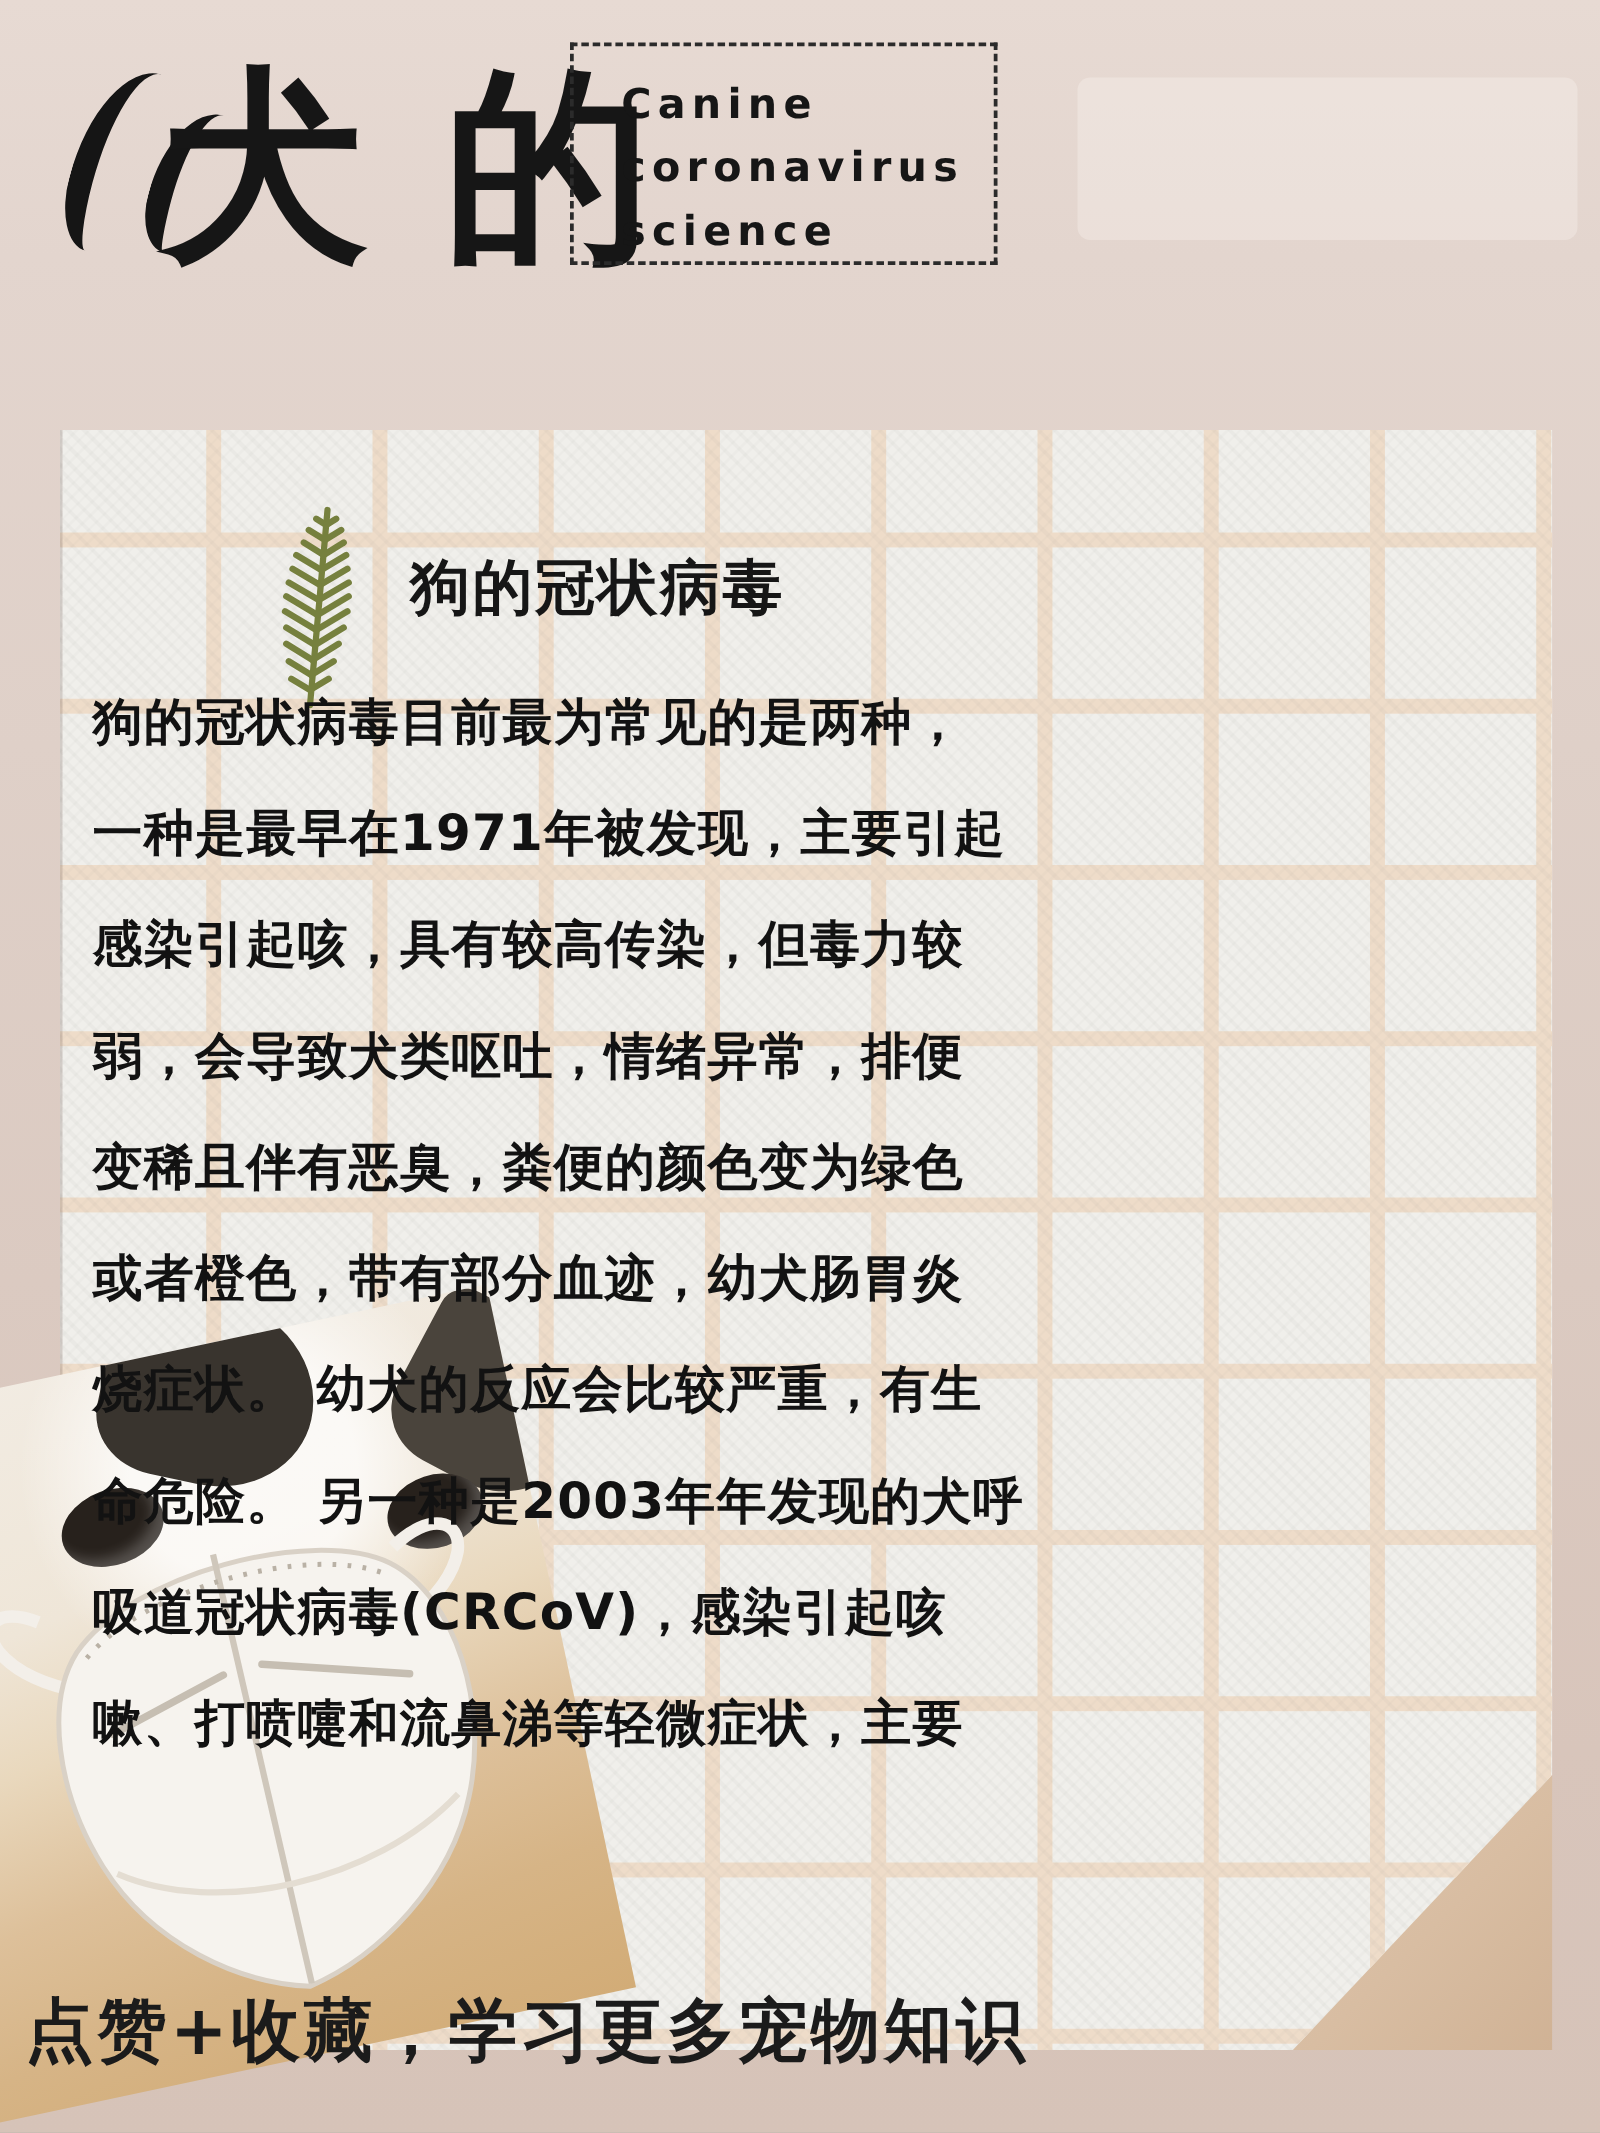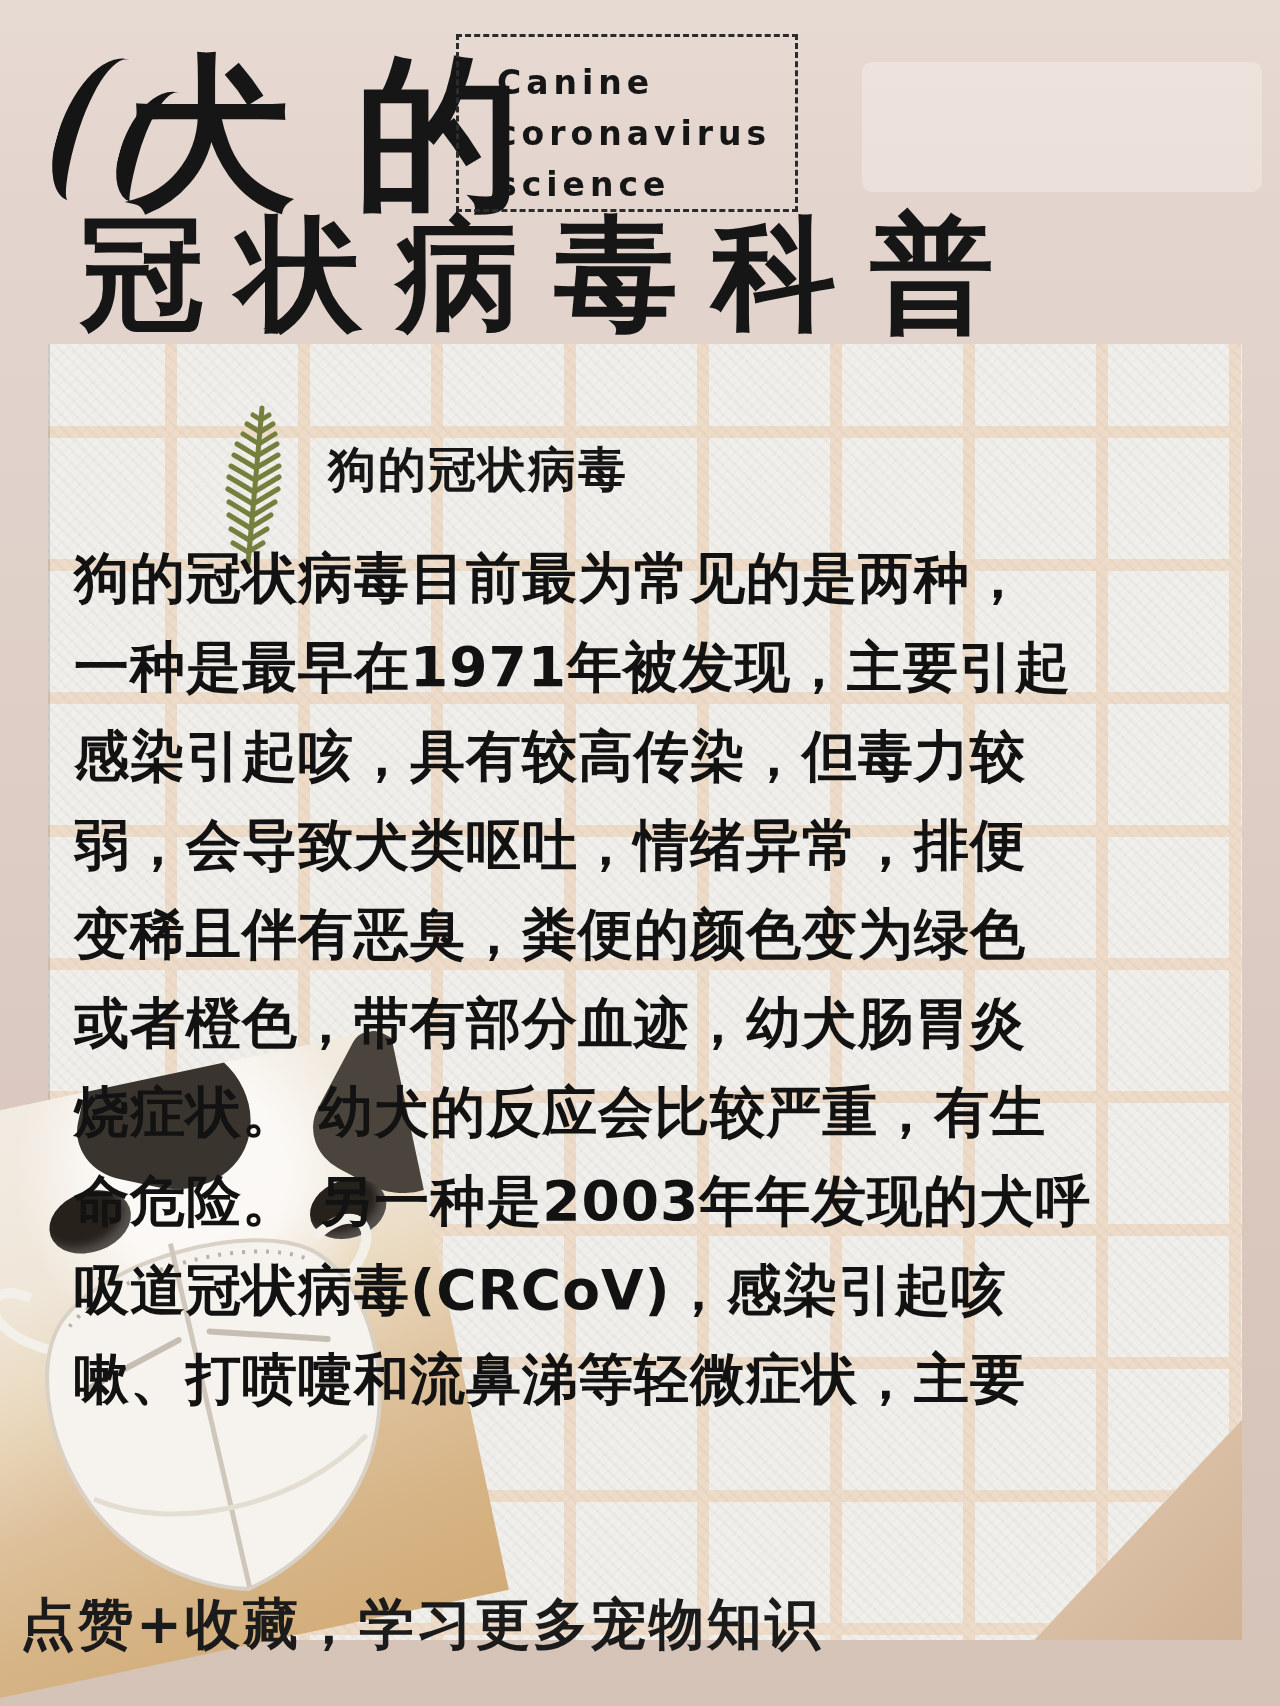--- a/index.html
+++ b/index.html
@@ -41,21 +41,21 @@
   }
   
   .fold{position:absolute;left:1032px;top:1418px;width:210px;height:222px;
     clip-path:polygon(100% 0,100% 100%,0 100%);
     background:linear-gradient(135deg,#dfc6af 0%,#d8bda2 55%,#d0b295 100%);}
   
   .fern{position:absolute;left:196px;top:404px;}
   .card-heading{position:absolute;left:328px;top:438px;font-size:48px;font-weight:800;
     letter-spacing:2px;white-space:nowrap;}
   .body-text{position:absolute;left:74px;top:534px;width:1100px;}
-  .body-text .pline{font-size:55px;font-weight:600;line-height:89px;letter-spacing:1px;
+  .body-text .pline{font-size:40px;font-weight:600;line-height:89px;letter-spacing:1px;
     white-space:nowrap;color:#121212;}
   
   .photo{position:absolute;left:-130px;top:1082px;width:525px;height:575px;
     transform:rotate(-12deg);transform-origin:50% 0;overflow:hidden;
     background:
       radial-gradient(circle at 58% 18%, rgba(255,255,255,.75) 0 90px, rgba(255,255,255,0) 180px),
       linear-gradient(170deg,#f2ece3 0%,#efe6d8 32%,#e9d8bd 48%,#ddc09a 66%,#d6b486 82%,#d2ac77 100%);}
   .ear{position:absolute;background:#39342e;border-radius:20% 70% 60% 40%;}
   .ear.l{left:205px;top:-38px;width:170px;height:150px;transform:rotate(24deg);}
   .ear.r{left:438px;top:22px;width:150px;height:140px;transform:rotate(40deg);
@@ -82,21 +82,20 @@
   </div>
 
   <div class="title-zh1">犬的</div>
 
   <div class="en-box">
     <div class="ln">Canine</div>
     <div class="ln">coronavirus</div>
     <div class="ln">science</div>
   </div>
 
-  <div class="title-zh2">冠状病毒科普</div>
 
   <div class="fold"></div>
 
   <div class="card"></div>
 
   <svg class="fern" width="112" height="170" viewBox="0 0 100 170">
     <g stroke="#76803e" stroke-width="5" stroke-linecap="round" fill="none">
       <path d="M60 4 L46 160"></path>
       <path d="M59 16 L51 11"></path>
         <path d="M59 16 L67 11"></path>

